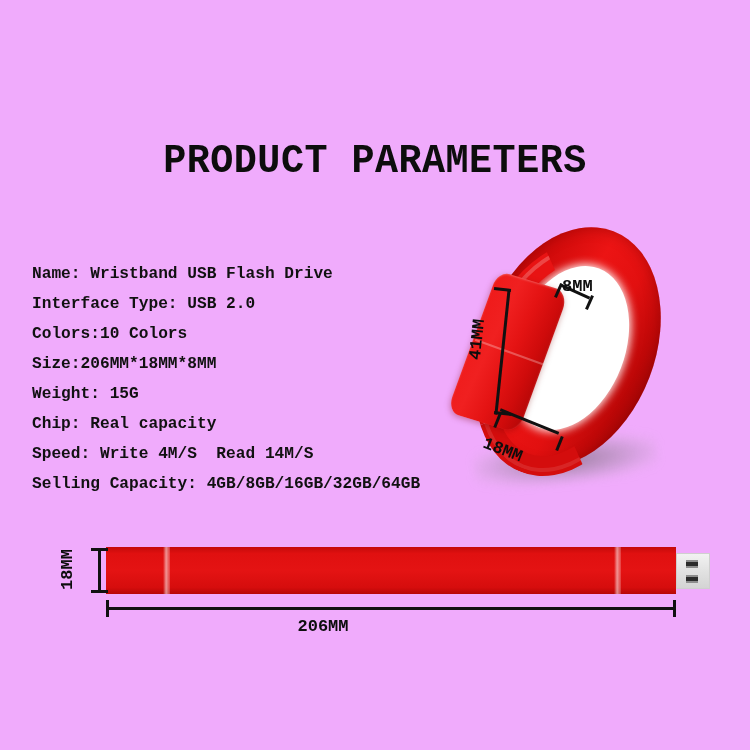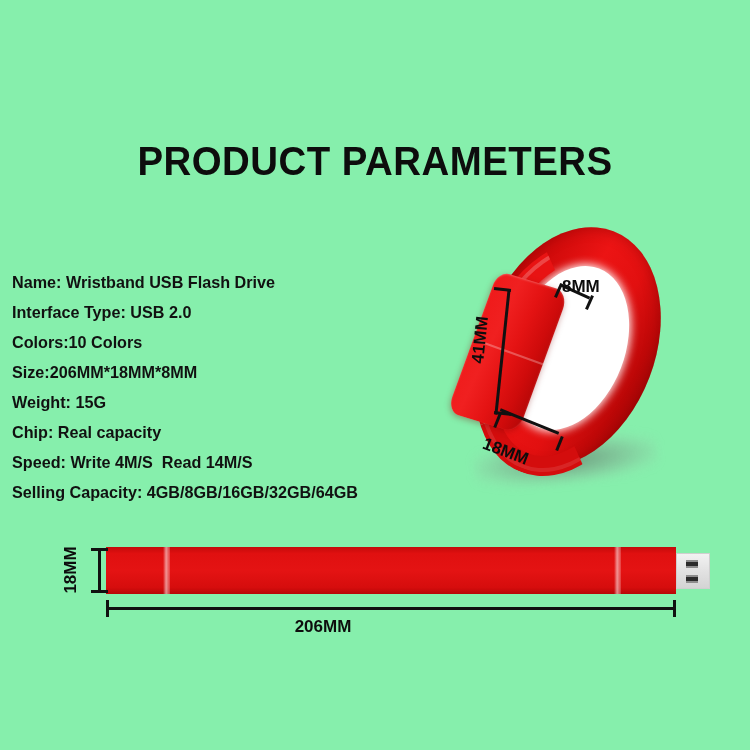--- a/index.html
+++ b/index.html
@@ -5,47 +5,46 @@
 <style>
   html, body {
     margin: 0;
     padding: 0;
     background: #ffffff;
   }
   #page {
     position: relative;
     width: 750px;
     height: 750px;
-    background: #86efac;
+    background: #f0abfc;
     overflow: hidden;
-    font-family: Liberation Sans, sans-serif;
+    font-family: Liberation Mono, monospace;
   }
 
   
   #title {
     position: absolute;
     left: 0;
     top: 139px;
     width: 750px;
     text-align: center;
     font-size: 40px;
     font-weight: bold;
     letter-spacing: 0.5px;
     color: #0d0d0d;
     transform: scaleX(0.96);
     white-space: nowrap;
   }
 
   
   #spec-list {
     position: absolute;
-    left: 12px;
+    left: 32px;
     top: 259px;
     width: 430px;
-    margin-top: 8px;
   }
   .spec-line {
     font-size: 16.5px;
     font-weight: bold;
     color: #111111;
     line-height: 30px;
     height: 30px;
     white-space: pre;
     transform: scaleX(0.98);
     transform-origin: left center;

